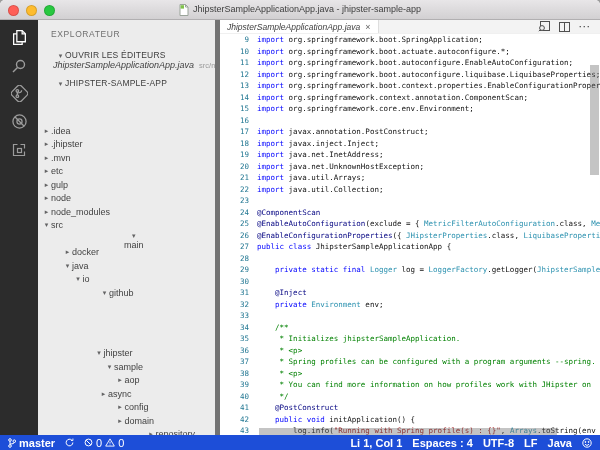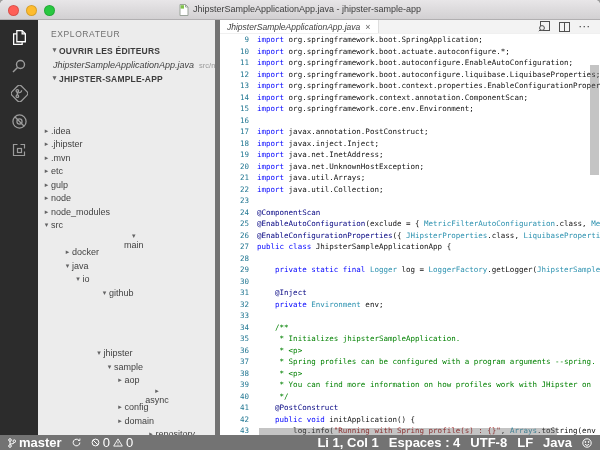--- a/index.html
+++ b/index.html
@@ -15,21 +15,21 @@
 
   
   .main{flex:1;display:flex;min-height:0;}
 
   .activitybar{width:38px;flex:none;background:#2c2c2c;display:flex;flex-direction:column;align-items:center;padding-top:7px;gap:7px;}
   .ab-item{width:24px;height:21px;display:flex;align-items:center;justify-content:center;color:#9c9c9c;}
   .ab-item.active{color:#ffffff;}
 
   .sidebar{width:177px;flex:none;background:#ececec;border-right:5px solid #737373;display:flex;flex-direction:column;overflow:hidden;font-size:9px;color:#424242;}
   .sidebar-title{padding:9px 0 7px 13px;font-size:8.5px;color:#6f6f6f;letter-spacing:.6px;}
-  .section-header{height:14px;display:flex;align-items:flex-start;font-weight:bold;font-size:8.5px;color:#3c3c3c;padding-left:12px;letter-spacing:.2px;}
+  .section-header{height:14px;display:flex;align-items:flex-end;font-weight:normal;font-size:8.5px;color:#3c3c3c;padding-left:18px;letter-spacing:.2px;}
   .section-header .twisty{width:9px;}
   .twisty{font-size:7px;color:#646465;text-align:center;flex:none;font-style:normal;}
   .oe-item{height:14px;display:flex;align-items:baseline;padding-left:15px;white-space:nowrap;}
   .oe-label{font-style:italic;color:#414141;}
   .oe-detail{color:#9b9b9b;margin-left:5px;font-size:7.5px;}
   .tree{flex:1;overflow:hidden;}
   .tree-row{height:13.5px;display:flex;align-items:center;white-space:nowrap;}
   .tree-row .twisty{width:9px;}
   .tree-label{color:#424242;}
   .file-icon{width:9px;margin-right:3px;display:flex;align-items:center;color:#519aba;flex:none;}
@@ -53,21 +53,21 @@
   .tok-ty{color:#2b91af;}
   .tok-an{color:#000080;}
   .tok-st{color:#a31515;}
   .tok-cm{color:#008000;}
   .tok-pl{color:#111111;}
 
   .vscroll{position:absolute;right:1px;top:45px;width:9px;height:110px;background:rgba(100,100,100,.38);}
   .hscroll{position:absolute;left:39px;bottom:0;height:7px;width:298px;background:rgba(100,100,100,.38);}
 
   
-  .statusbar{height:15px;flex:none;background:#737373;color:#fff;display:flex;align-items:center;justify-content:space-between;font-size:13px;padding:0 8px;}
+  .statusbar{height:15px;flex:none;background:#1d4ed8;color:#fff;display:flex;align-items:center;justify-content:space-between;font-size:11px;padding:0 8px;}
   .sb-group{display:flex;align-items:center;gap:10px;}
   .sb-item{display:flex;align-items:center;gap:3px;white-space:nowrap;}
   .sb-item svg{display:block;}
 </style>
 </head>
 <body>
 
 <div class="window">
 
   <div class="titlebar">
@@ -201,21 +201,21 @@
             <span class="tree-label">jhipster</span>
           </div>
           <div class="tree-row" style="padding-left: 67px;">
             <span class="twisty">▾</span>
             <span class="tree-label">sample</span>
           </div>
           <div class="tree-row" style="padding-left: 77.5px;">
             <span class="twisty">▸</span>
             <span class="tree-label">aop</span>
           </div>
-          <div class="tree-row" style="padding-left: 61px; flex-direction: column;">
+          <div class="tree-row" style="padding-left: 61px;">
             <span class="twisty">▸</span>
             <span class="tree-label">async</span>
           </div>
           <div class="tree-row" style="padding-left: 77.5px;">
             <span class="twisty">▸</span>
             <span class="tree-label">config</span>
           </div>
           <div class="tree-row" style="padding-left: 77.5px;">
             <span class="twisty">▸</span>
             <span class="tree-label">domain</span>

